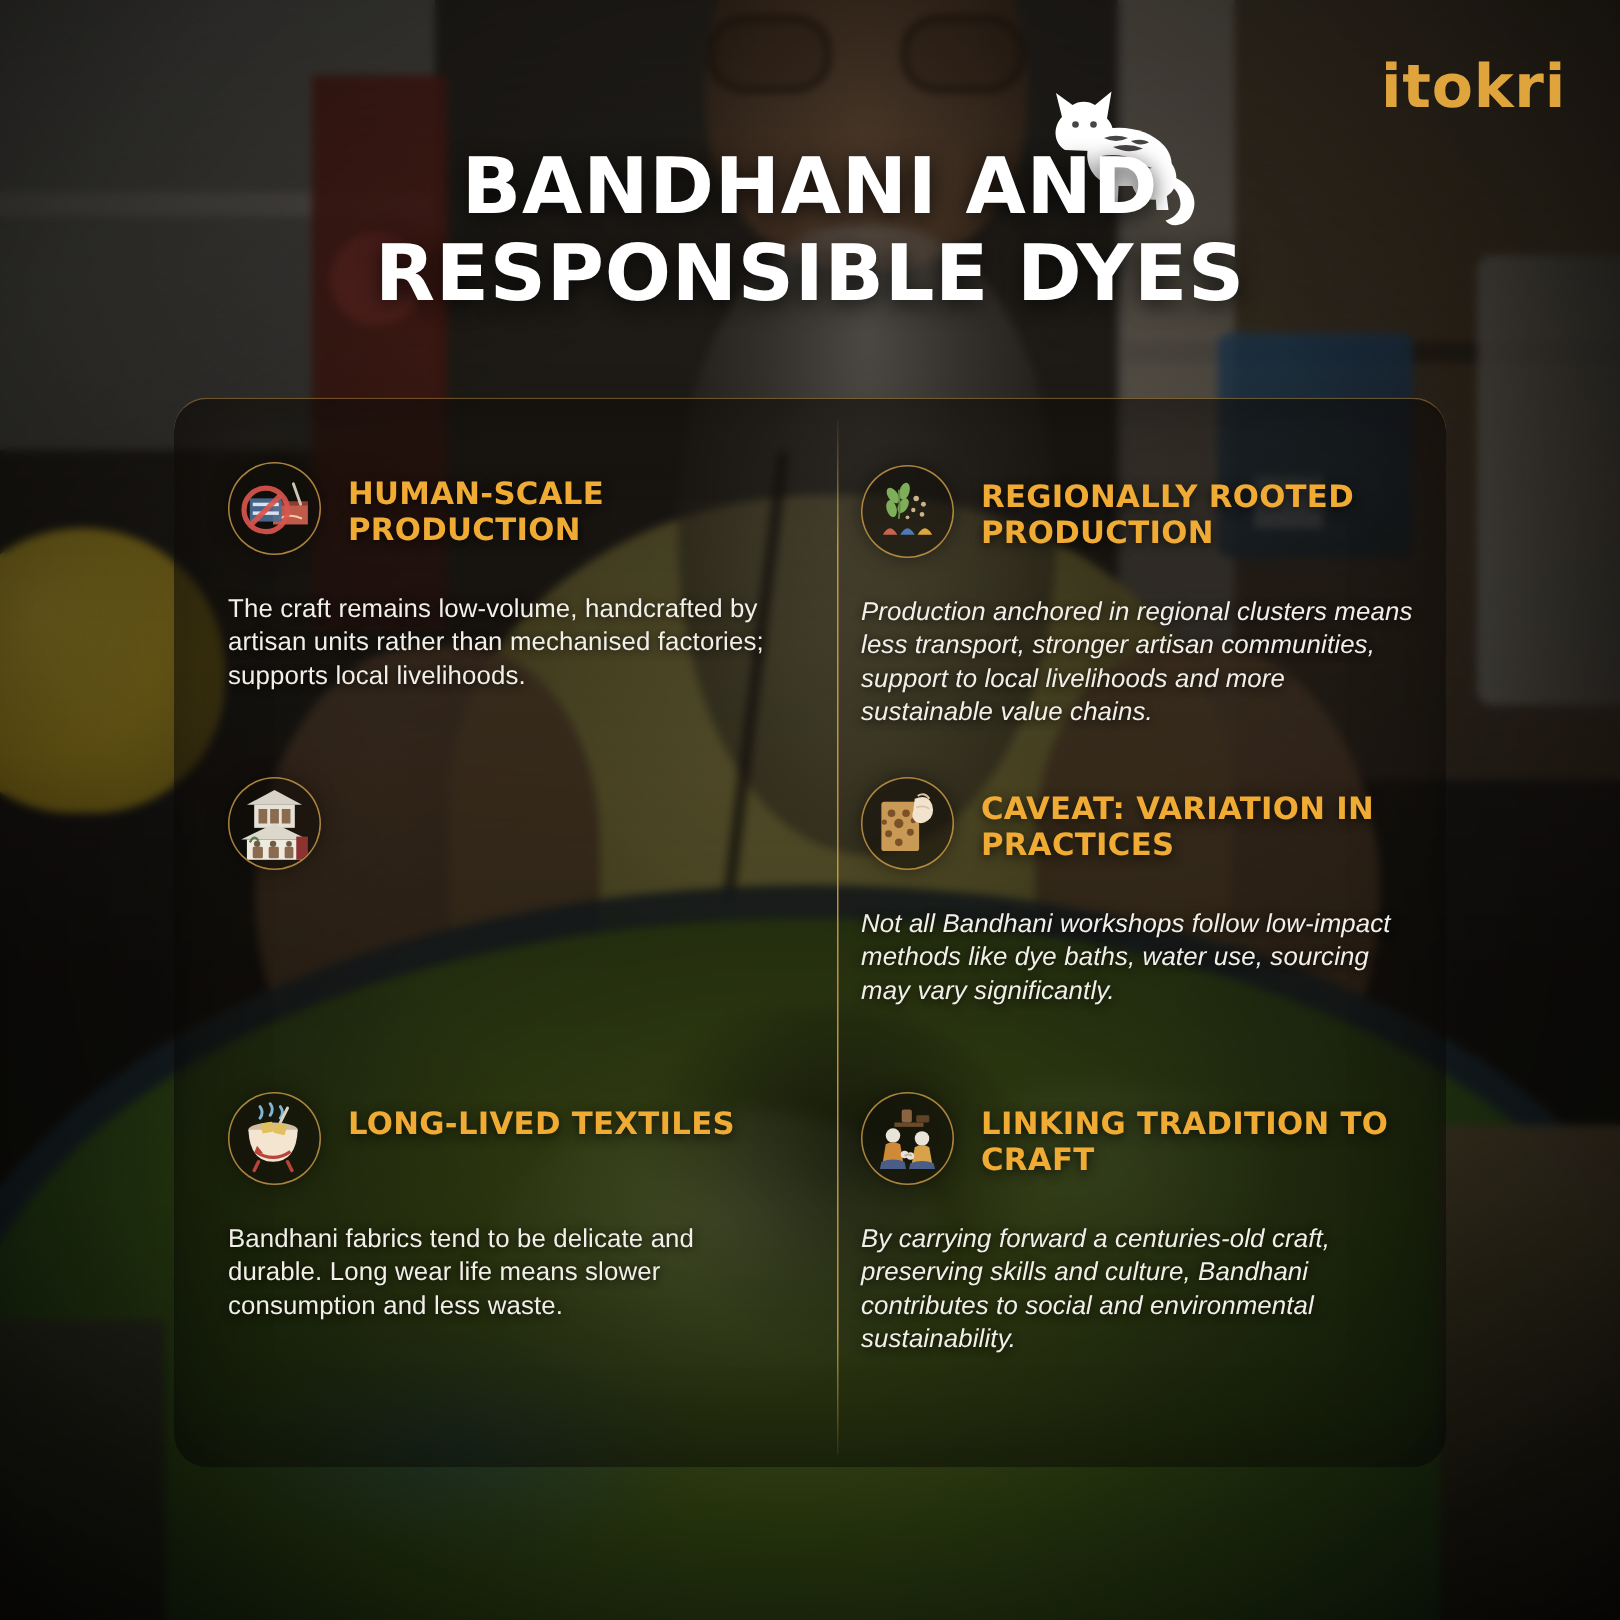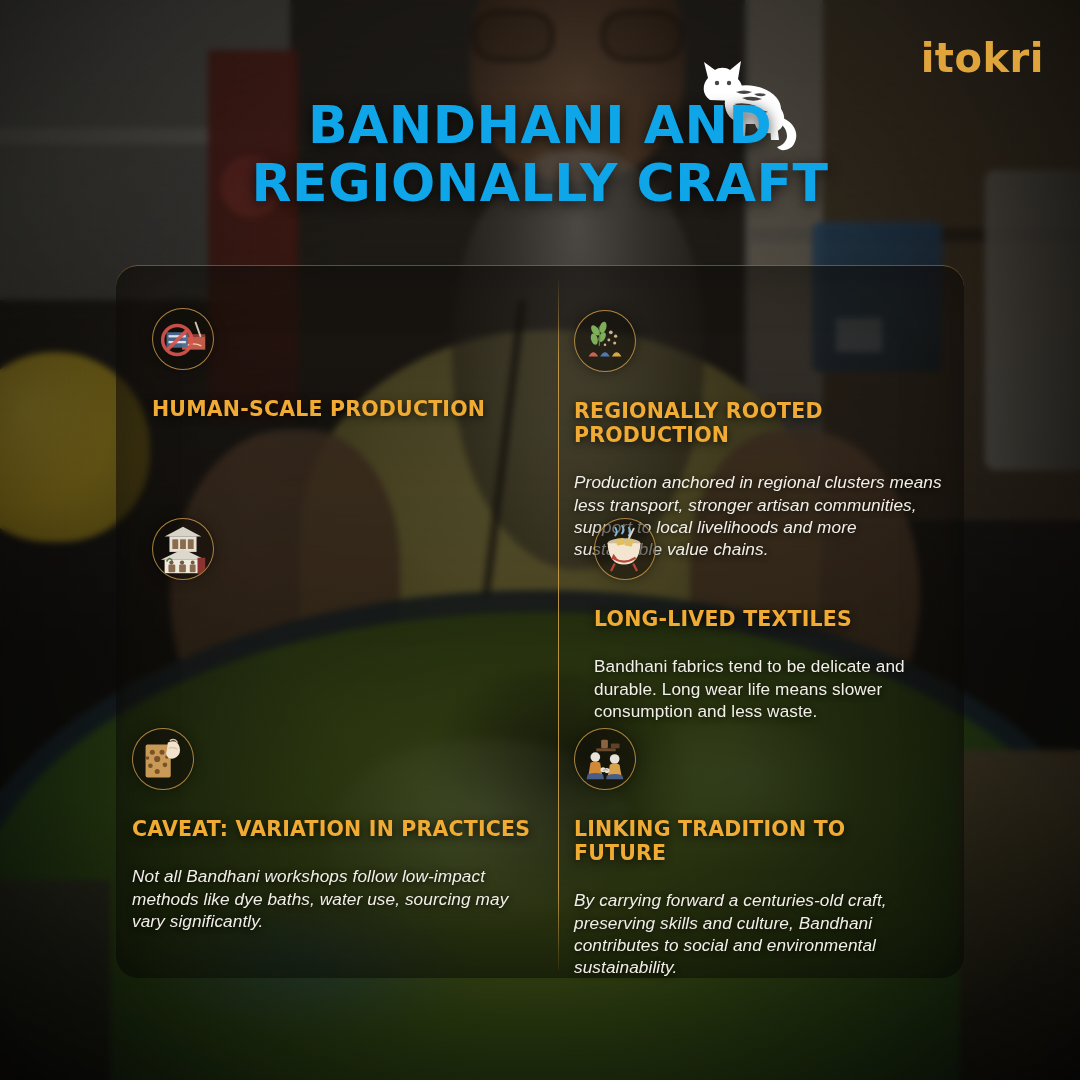--- a/index.html
+++ b/index.html
@@ -208,21 +208,21 @@
     font-family:"DejaVu Sans", sans-serif;
   }
 
   .cat{
     position:absolute; left:684px; top:52px; width:116px; height:104px;
   }
 
   .title{
     position:absolute; left:0; right:0; top:96px;
     text-align:center;
-    color:#0ea5e9;
+    color:#ffffff;
     font-family:"DejaVu Sans", sans-serif;
     font-weight:700;
     font-size:52px;
     line-height:1.12;
     letter-spacing:.5px;
     text-shadow:0 3px 14px rgba(0,0,0,.75);
   }
   .title .l2{ display:block; }
 
   
@@ -241,21 +241,21 @@
   .grid{
     position:absolute; inset:0;
     display:grid;
     grid-template-columns:442px 406px;
     grid-template-rows:210px 210px 230px;
   }
 
   .card{ position:relative; padding:42px 34px 0 36px; }
   .card.right{ padding-left:16px; padding-right:20px; }
 
-  .card-head{ display:flex; align-items:flex-start; gap:18px;flex-direction:column; }
+  .card-head{ display:flex; align-items:flex-start; gap:18px; }
 
   .badge{
     flex:0 0 auto;
     width:62px; height:62px; border-radius:50%;
     border:1.6px solid rgba(214,164,76,.78);
     background:rgba(16,13,10,.55);
     position:relative; overflow:hidden;
     box-shadow:0 0 14px rgba(0,0,0,.45);
   }
   .badge svg{ position:absolute; inset:0; width:100%; height:100%; }
@@ -352,21 +352,21 @@
         <path d="M58 46 q10 -3 20 1 q-10 4 -20 -1 Z"></path>
         <path d="M50 52 q12 -2 22 2 q-12 3 -22 -2 Z"></path>
         <path d="M62 58 q12 -2 22 2 q-12 3 -22 -2 Z"></path>
         <path d="M70 42 q8 -2 12 1 q-7 3 -12 -1 Z"></path>
       </g>
     </svg>
   </div>
 
   <h1 class="title">
     <span>BANDHANI AND</span>
-    <span class="l2">REGIONALLY CRAFT</span>
+    <span class="l2">RESPONSIBLE DYES</span>
   </h1>
 
   <section class="panel">
     <div class="divider"></div>
 
     <div class="grid">
 
       <article class="card">
         <div class="card-head">
           <div class="badge">
@@ -377,20 +377,21 @@
               <path d="M44 14 L49 28" stroke="#cfc4b2" stroke-width="2" stroke-linecap="round"></path>
               <rect x="14" y="24" width="22" height="16" fill="#4b6e96" opacity=".9"></rect>
               <rect x="16" y="27" width="18" height="2.4" fill="#d8e2ec"></rect>
               <rect x="16" y="33" width="18" height="2.4" fill="#d8e2ec"></rect>
               <circle cx="25" cy="32" r="15" fill="none" stroke="#d8554e" stroke-width="3.6" opacity=".92"></circle>
               <line x1="15" y1="42" x2="35" y2="22" stroke="#d8554e" stroke-width="3.6" opacity=".92"></line>
             </svg>
           </div>
           <h3 class="card-title">HUMAN-SCALE PRODUCTION</h3>
         </div>
+        <p class="card-body">The craft remains low-volume, handcrafted by artisan units rather than mechanised factories; supports local livelihoods.</p>
       </article>
 
       <article class="card right r1">
         <div class="card-head">
           <div class="badge">
             <svg viewBox="0 0 62 62" aria-hidden="true">
               <g fill="#7fae5a">
                 <ellipse cx="21" cy="20" rx="3.4" ry="6" transform="rotate(-34 21 20)"></ellipse>
                 <ellipse cx="29" cy="17" rx="3.4" ry="6" transform="rotate(16 29 17)"></ellipse>
                 <ellipse cx="20" cy="29" rx="3.4" ry="6" transform="rotate(-16 20 29)"></ellipse>
@@ -435,46 +436,20 @@
                 <circle cx="19" cy="45" r="2.2"></circle>
                   <circle cx="30" cy="45" r="2.2"></circle>
                   <circle cx="41" cy="45" r="2"></circle>
               </g>
               <path d="M14 44 q3 -6 6 -1" stroke="#5a7c4c" stroke-width="1.6" fill="none"></path>
             </svg>
           </div>
         </div>
       </article>
 
-      <article class="card">
-        <div class="card-head">
-          <div class="badge">
-            <svg viewBox="0 0 62 62" aria-hidden="true">
-              <g stroke="#7fb7d4" stroke-width="2" fill="none" stroke-linecap="round">
-                <path d="M21 17 q3 -4 0 -8"></path>
-                <path d="M28 15 q3 -4 0 -8"></path>
-                <path d="M35 17 q3 -4 0 -8"></path>
-              </g>
-              <path d="M40 10 L33 24" stroke="#ddd3c4" stroke-width="2" stroke-linecap="round"></path>
-              <ellipse cx="30" cy="25" rx="17" ry="5" fill="#cfbda2"></ellipse>
-              <path d="M13 25 q1 22 17 22 q16 0 17 -22 Z" fill="#f3e5cf"></path>
-              <g fill="#e0bf5e">
-                <rect x="22" y="20" width="8" height="7" rx="1" transform="rotate(-10 26 23)"></rect>
-                <rect x="31" y="21" width="8" height="7" rx="1" transform="rotate(12 35 24)"></rect>
-              </g>
-              <path d="M18 40 q12 8 24 0" stroke="#b8453a" stroke-width="2.2" fill="none"></path>
-              <path d="M19 36 L17 41 L23 41 Z" fill="#b8453a"></path>
-              <path d="M20 47 L17 53 M40 47 L43 53" stroke="#b8453a" stroke-width="2.4" stroke-linecap="round"></path>
-            </svg>
-          </div>
-          <h3 class="card-title">LONG-LIVED TEXTILES</h3>
-        </div>
-        <p class="card-body">Bandhani fabrics tend to be delicate and durable. Long wear life means slower consumption and less waste.</p>
-      </article>
-
       <article class="card right">
         <div class="card-head">
           <div class="badge">
             <svg viewBox="0 0 62 62" aria-hidden="true">
               <rect x="13" y="16" width="26" height="34" rx="2" fill="#c99a55"></rect>
               <g fill="#6d4522" opacity=".85">
                 <circle cx="20" cy="24" r="2.6"></circle>
                   <circle cx="30" cy="24" r="2.6"></circle>
                 <circle cx="25" cy="31" r="3.2"></circle>
                 <circle cx="18" cy="38" r="2.4"></circle>
@@ -486,20 +461,46 @@
               <path d="M36 14 q9 -4 12 4 q2 7 -3 11 q-4 3 -8 1 q-4 -3 -2 -8 Z" fill="#f2e3cf"></path>
               <path d="M38 12 q5 -3 8 2" stroke="#d9c3a4" stroke-width="1.4" fill="none"></path>
               <path d="M37 20 q6 -2 9 1" stroke="#d9c3a4" stroke-width="1.2" fill="none"></path>
             </svg>
           </div>
           <h3 class="card-title">CAVEAT: VARIATION IN PRACTICES</h3>
         </div>
         <p class="card-body">Not all Bandhani workshops follow low-impact methods like dye baths, water use, sourcing may vary significantly.</p>
       </article>
 
+      <article class="card">
+        <div class="card-head">
+          <div class="badge">
+            <svg viewBox="0 0 62 62" aria-hidden="true">
+              <g stroke="#7fb7d4" stroke-width="2" fill="none" stroke-linecap="round">
+                <path d="M21 17 q3 -4 0 -8"></path>
+                <path d="M28 15 q3 -4 0 -8"></path>
+                <path d="M35 17 q3 -4 0 -8"></path>
+              </g>
+              <path d="M40 10 L33 24" stroke="#ddd3c4" stroke-width="2" stroke-linecap="round"></path>
+              <ellipse cx="30" cy="25" rx="17" ry="5" fill="#cfbda2"></ellipse>
+              <path d="M13 25 q1 22 17 22 q16 0 17 -22 Z" fill="#f3e5cf"></path>
+              <g fill="#e0bf5e">
+                <rect x="22" y="20" width="8" height="7" rx="1" transform="rotate(-10 26 23)"></rect>
+                <rect x="31" y="21" width="8" height="7" rx="1" transform="rotate(12 35 24)"></rect>
+              </g>
+              <path d="M18 40 q12 8 24 0" stroke="#b8453a" stroke-width="2.2" fill="none"></path>
+              <path d="M19 36 L17 41 L23 41 Z" fill="#b8453a"></path>
+              <path d="M20 47 L17 53 M40 47 L43 53" stroke="#b8453a" stroke-width="2.4" stroke-linecap="round"></path>
+            </svg>
+          </div>
+          <h3 class="card-title">LONG-LIVED TEXTILES</h3>
+        </div>
+        <p class="card-body">Bandhani fabrics tend to be delicate and durable. Long wear life means slower consumption and less waste.</p>
+      </article>
+
       <article class="card right">
         <div class="card-head">
           <div class="badge">
             <svg viewBox="0 0 62 62" aria-hidden="true">
               <rect x="22" y="20" width="20" height="3" fill="#6b4a2c"></rect>
               <rect x="27" y="11" width="7" height="9" rx="1.5" fill="#8a6340"></rect>
               <rect x="37" y="15" width="9" height="5" rx="1" fill="#5e4328"></rect>
 
               <g>
                 <circle cx="21" cy="29" r="5" fill="#e9e4da"></circle>
@@ -510,21 +511,21 @@
 
               <g>
                 <circle cx="41" cy="31" r="5" fill="#e9e4da"></circle>
                 <path d="M36 37 q5 -3 10 0 l2 11 l-14 0 Z" fill="#d8a24b"></path>
                 <path d="M33 48 q8 -3 16 0 l1 4 l-18 0 Z" fill="#4a5d86"></path>
                 <circle cx="33" cy="43" r="2.6" fill="#e9e4da"></circle>
               </g>
               <path d="M29 43 q3 -2 5 0" stroke="#b9b2a4" stroke-width="1.4" fill="none"></path>
             </svg>
           </div>
-          <h3 class="card-title">LINKING TRADITION TO FUTURE</h3>
+          <h3 class="card-title">LINKING TRADITION TO CRAFT</h3>
         </div>
         <p class="card-body">By carrying forward a centuries-old craft, preserving skills and culture, Bandhani contributes to social and environmental sustainability.</p>
       </article>
 
     </div>
   </section>
 
 </div>
 
 </body></html>

